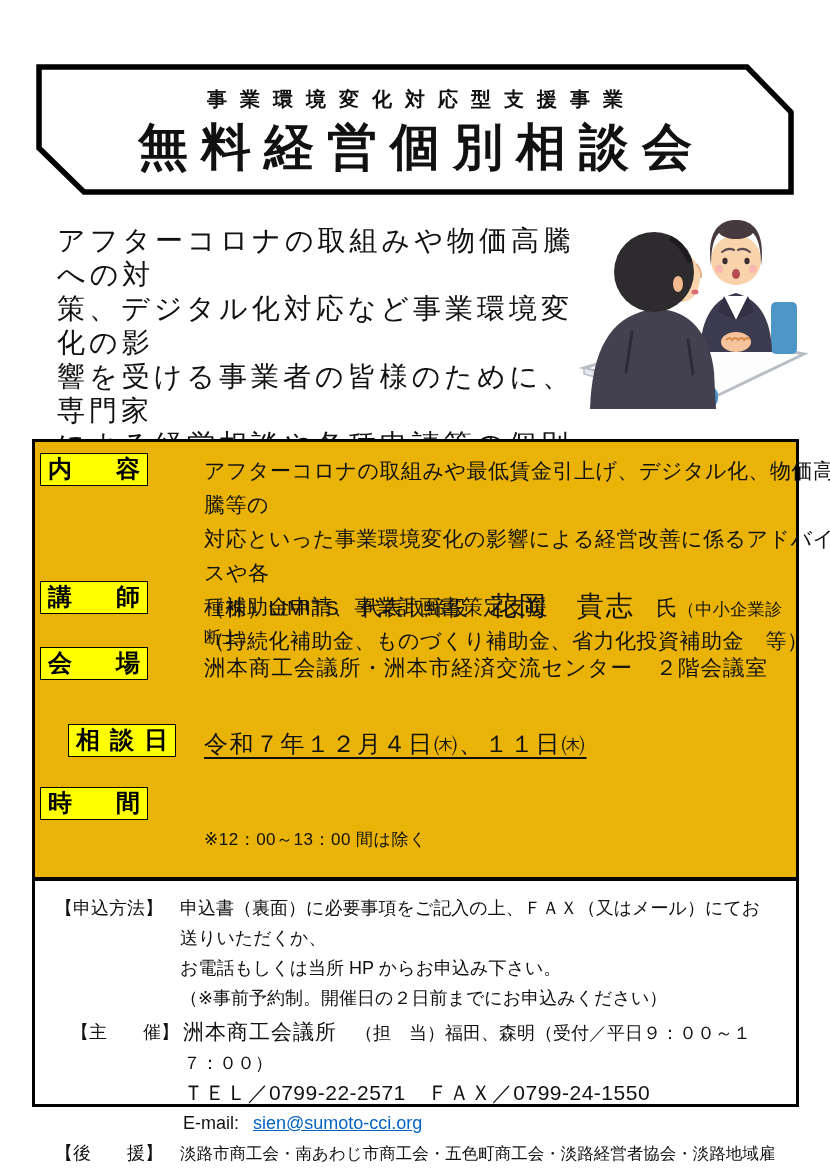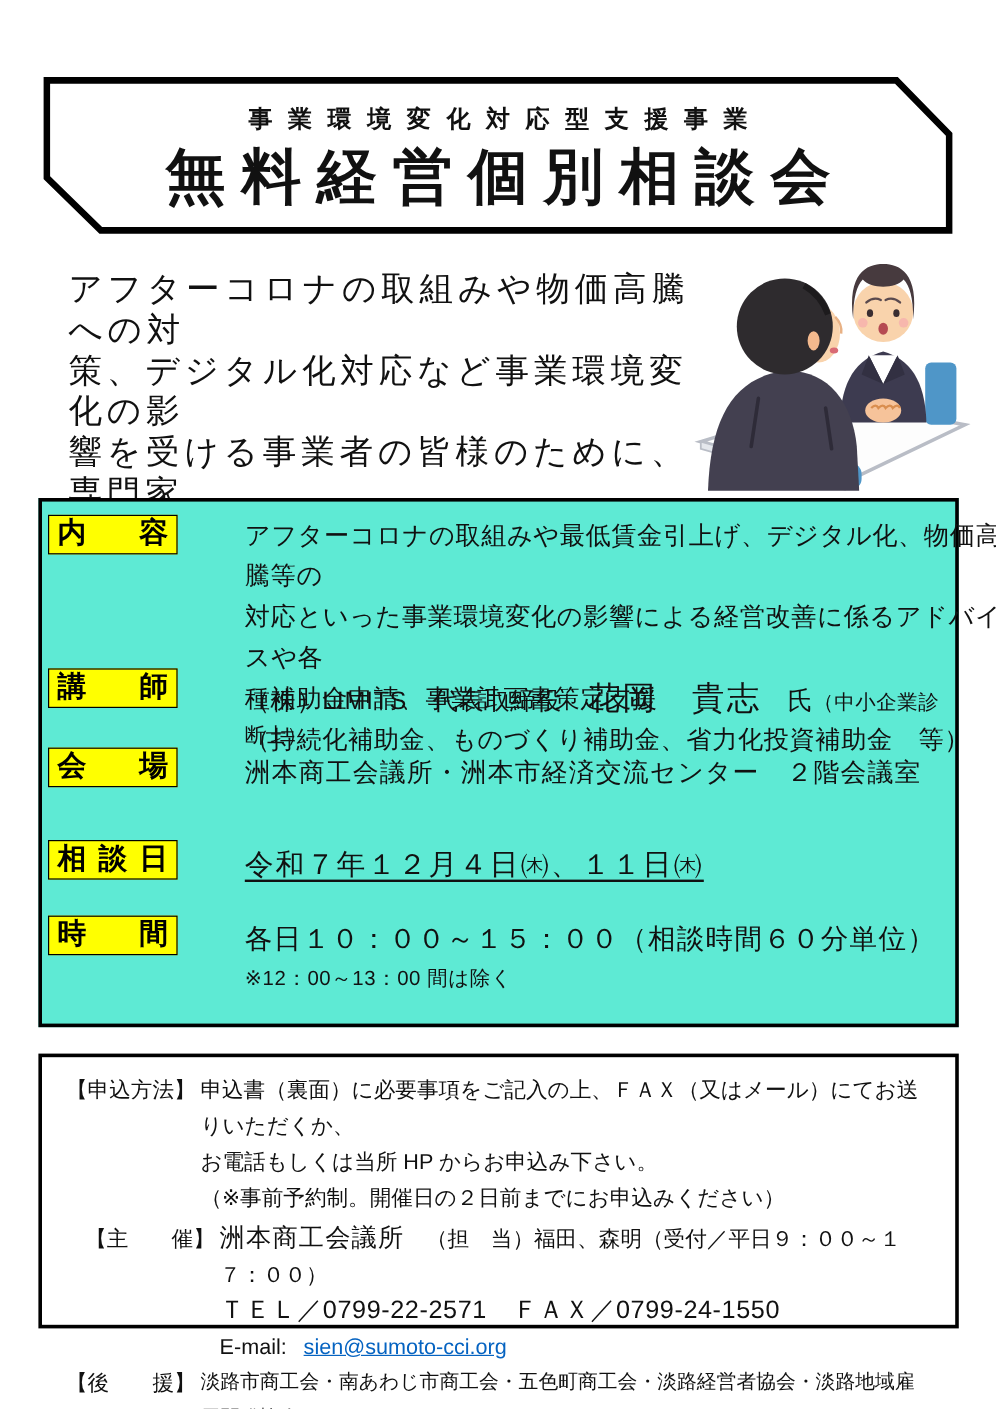--- a/index.html
+++ b/index.html
@@ -24,22 +24,22 @@
   }
   
   .intro {
     position:absolute; left:57px; top:224px; width:522px;
     font-size:28px; line-height:34px; letter-spacing:4px;
     white-space:pre-line; color:#111;
   }
   .illustration { position:absolute; left:574px; top:200px; width:236px; height:210px; }
   
   .mainbox {
-    position:absolute; left:32px; top:415px; width:767px; height:441px;
-    border:3px solid #000; background:#5eead4;
+    position:absolute; left:32px; top:439px; width:767px; height:441px;
+    border:3px solid #000; background:#eab308;
   }
   .ylabel {
     position:absolute; left:5px; width:108px; height:33px;
     background:#ffff00; border:1.5px solid #000;
     font-size:24px; font-weight:bold; line-height:29px;
     text-align:justify; text-align-last:justify;
     padding:0 7px; color:#000;
   }
   .row-text { position:absolute; left:121px; letter-spacing:0.5px; color:#111;margin-left:48px; }
   .t-content { top:12px; width:640px; font-size:21px; line-height:34px; white-space:pre-line; }
@@ -50,31 +50,31 @@
   .t-dates {
     top:286px; font-size:24px; letter-spacing:1.5px;
     text-decoration:underline; text-underline-offset:5px; text-decoration-thickness:1.5px;
   }
   .t-time { top:349px; font-size:23px; letter-spacing:1px; }
   .t-note { top:386px; font-size:17px; letter-spacing:0.5px; }
   
   .l-content { top:11px; }
   .l-lecturer { top:139px; }
   .l-venue { top:205px; }
-  .l-dates { top:282px; }
+  .l-dates { top:282px;margin-left:28px; }
   .l-time { top:345px; }
   
   .footbox {
     position:absolute; left:32px; top:878px; width:767px; height:229px;
     border:3px solid #000; background:#fff;
     padding:12px 18px 0 20px; font-size:18px; line-height:30px; color:#111;
   }
   .frow { display:flex; align-items:flex-start; }
   .flabel { flex:0 0 112px; white-space:nowrap; letter-spacing:0; }
-  .ftext { white-space:pre-line; letter-spacing:0; }
+  .ftext { white-space:pre-line; letter-spacing:0;margin-left:13px; }
   .org-name { font-size:21px; letter-spacing:1px; }
   .org-contact { font-size:18px; }
   .telfax { font-size:21px; letter-spacing:0.5px; }
   .email-line { font-size:18px; }
   .email-link { color:#0563c1; text-decoration:underline; margin-left:14px; cursor:pointer; }
   .support-text { font-size:16.5px; }
   .mt4 { margin-top:4px;margin-left:16px; }
 </style>
 </head>
 <body>
@@ -148,21 +148,20 @@
   <div class="ylabel l-lecturer">講師</div>
   <div class="row-text t-lecturer"><span>（株）LIMITS　代表取締役　</span><span class="big">花岡　貴志</span><span>　氏</span><span class="small">（中小企業診断士）</span></div>
 
   <div class="ylabel l-venue">会場</div>
   <div class="row-text t-venue">洲本商工会議所・洲本市経済交流センター　２階会議室</div>
 
   <div class="ylabel l-dates">相談日</div>
   <div class="row-text t-dates">令和７年１２月４日㈭、１１日㈭</div>
 
   <div class="ylabel l-time">時間</div>
-  <div class="row-text t-time">各日１０：００～１５：００（相談時間６０分単位）</div>
   <div class="row-text t-note">※12：00～13：00 間は除く</div>
 </div>
 
 <div class="footbox">
   <div class="frow">
     <div class="flabel">【申込方法】</div>
     <div class="ftext">申込書（裏面）に必要事項をご記入の上、ＦＡＸ（又はメール）にてお送りいただくか、
 お電話もしくは当所 HP からお申込み下さい。
 （※事前予約制。開催日の２日前までにお申込みください）</div>
   </div>

